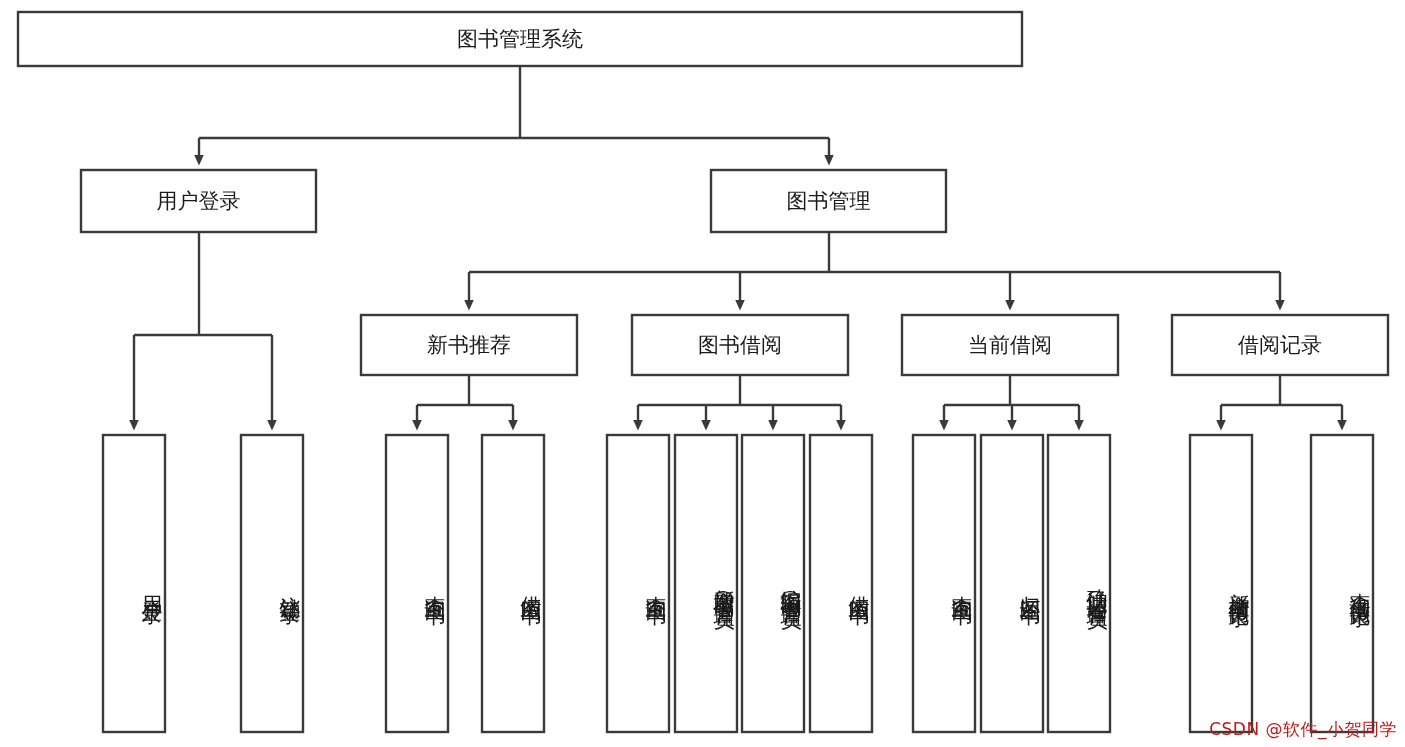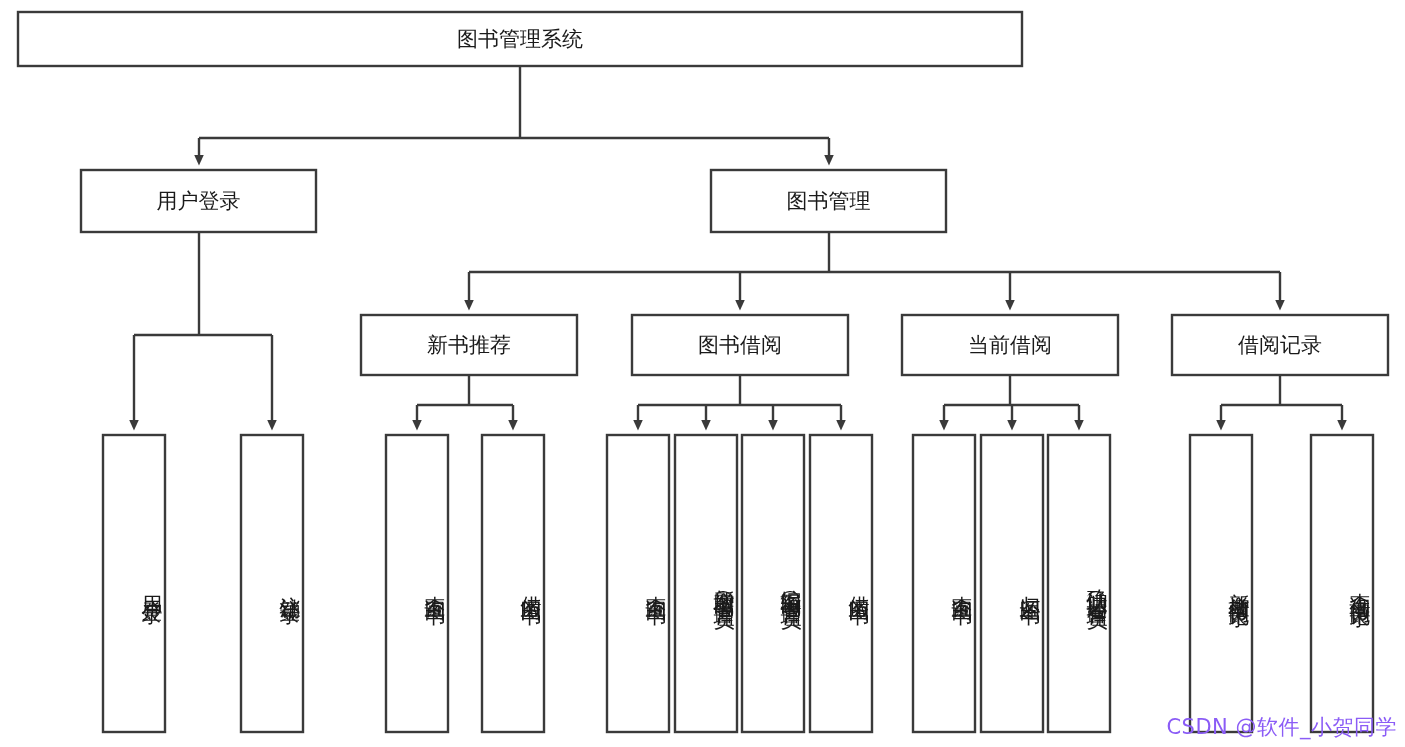--- a/index.html
+++ b/index.html
@@ -62,22 +62,22 @@
     align-items: flex-start;
     justify-content: center;
     white-space: nowrap;
     pointer-events: none;
   }
   .watermark {
     position: absolute;
     right: 8px;
     bottom: 6px;
     font-family: "DejaVu Sans", "Liberation Sans", sans-serif;
-    font-size: 21px;
-    color: #8b5cf6;
+    font-size: 17px;
+    color: #b91c1c;
     letter-spacing: 0.5px;
     white-space: nowrap;
   }
 </style>
 </head>
 <body>
 
 <div id="diagram-root">
 
   <svg class="diagram-canvas" viewBox="0 0 1405 747" xmlns="http://www.w3.org/2000/svg">

